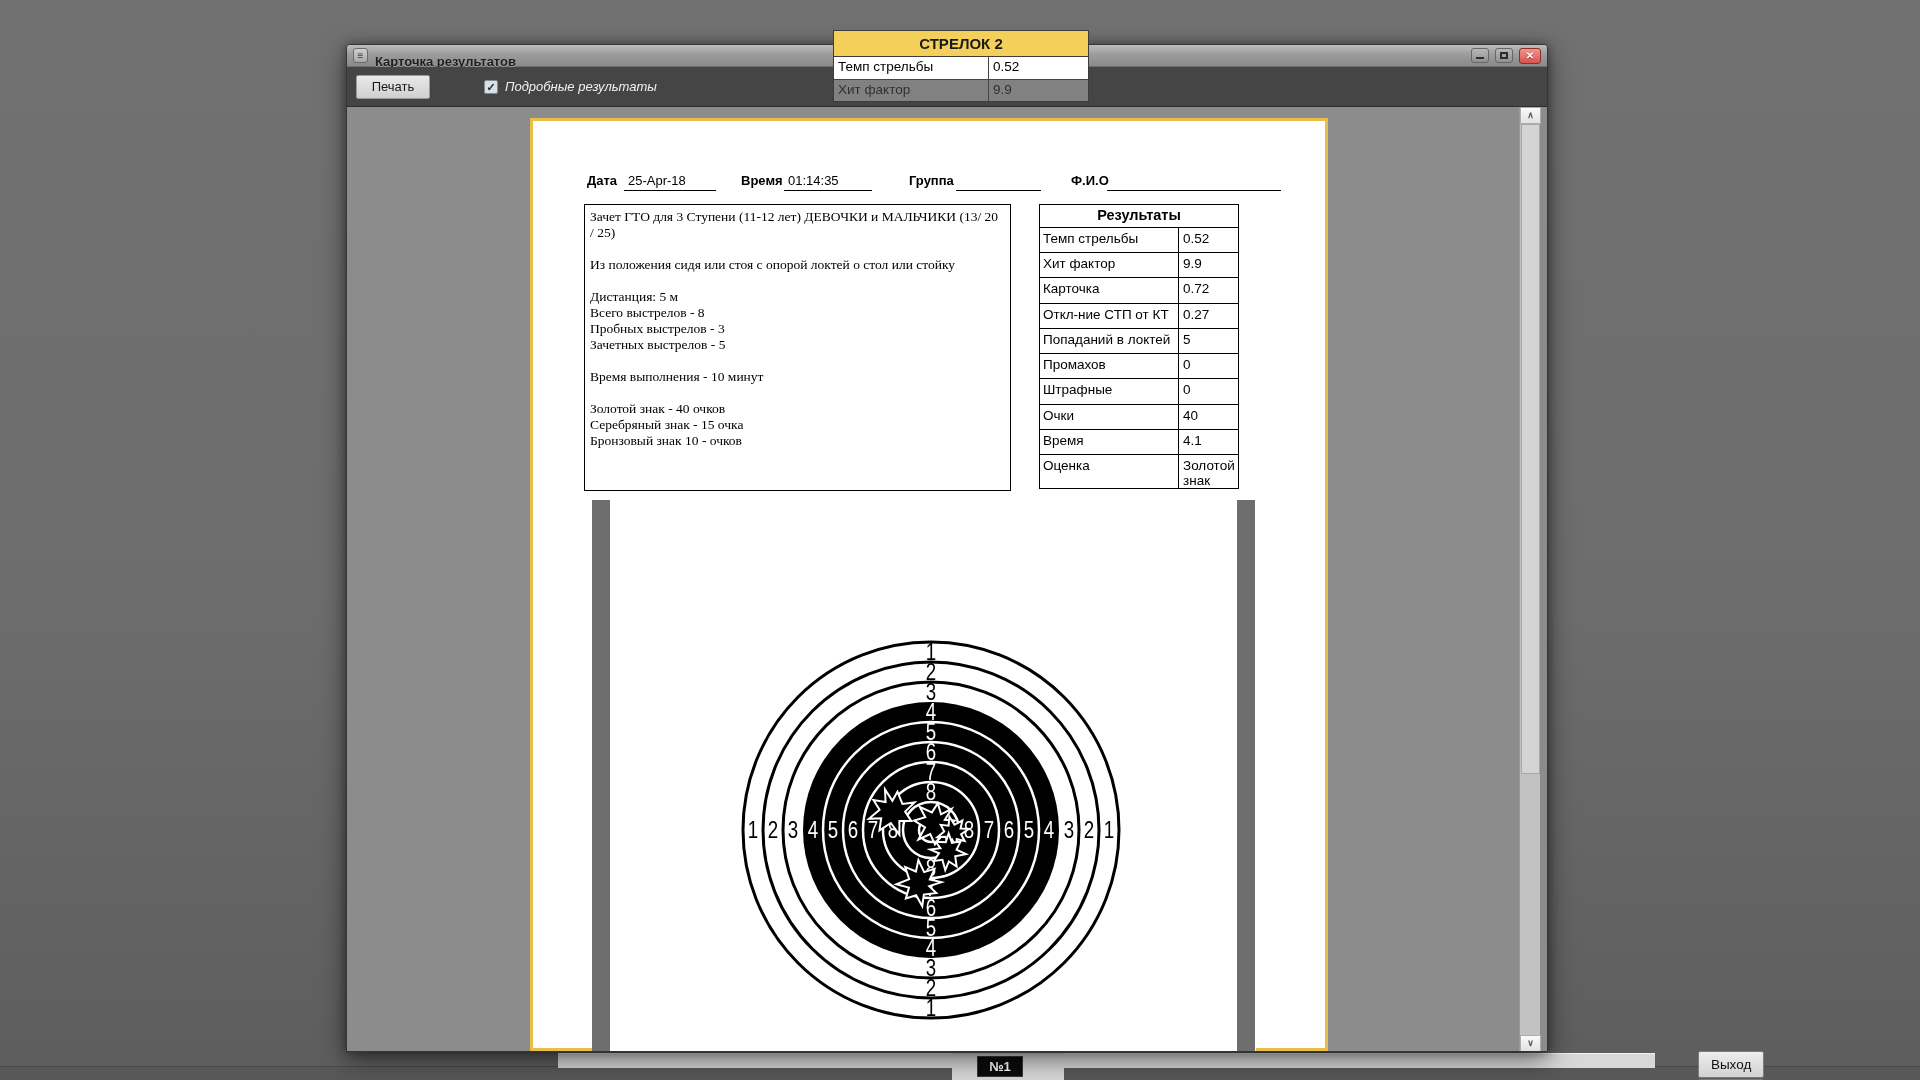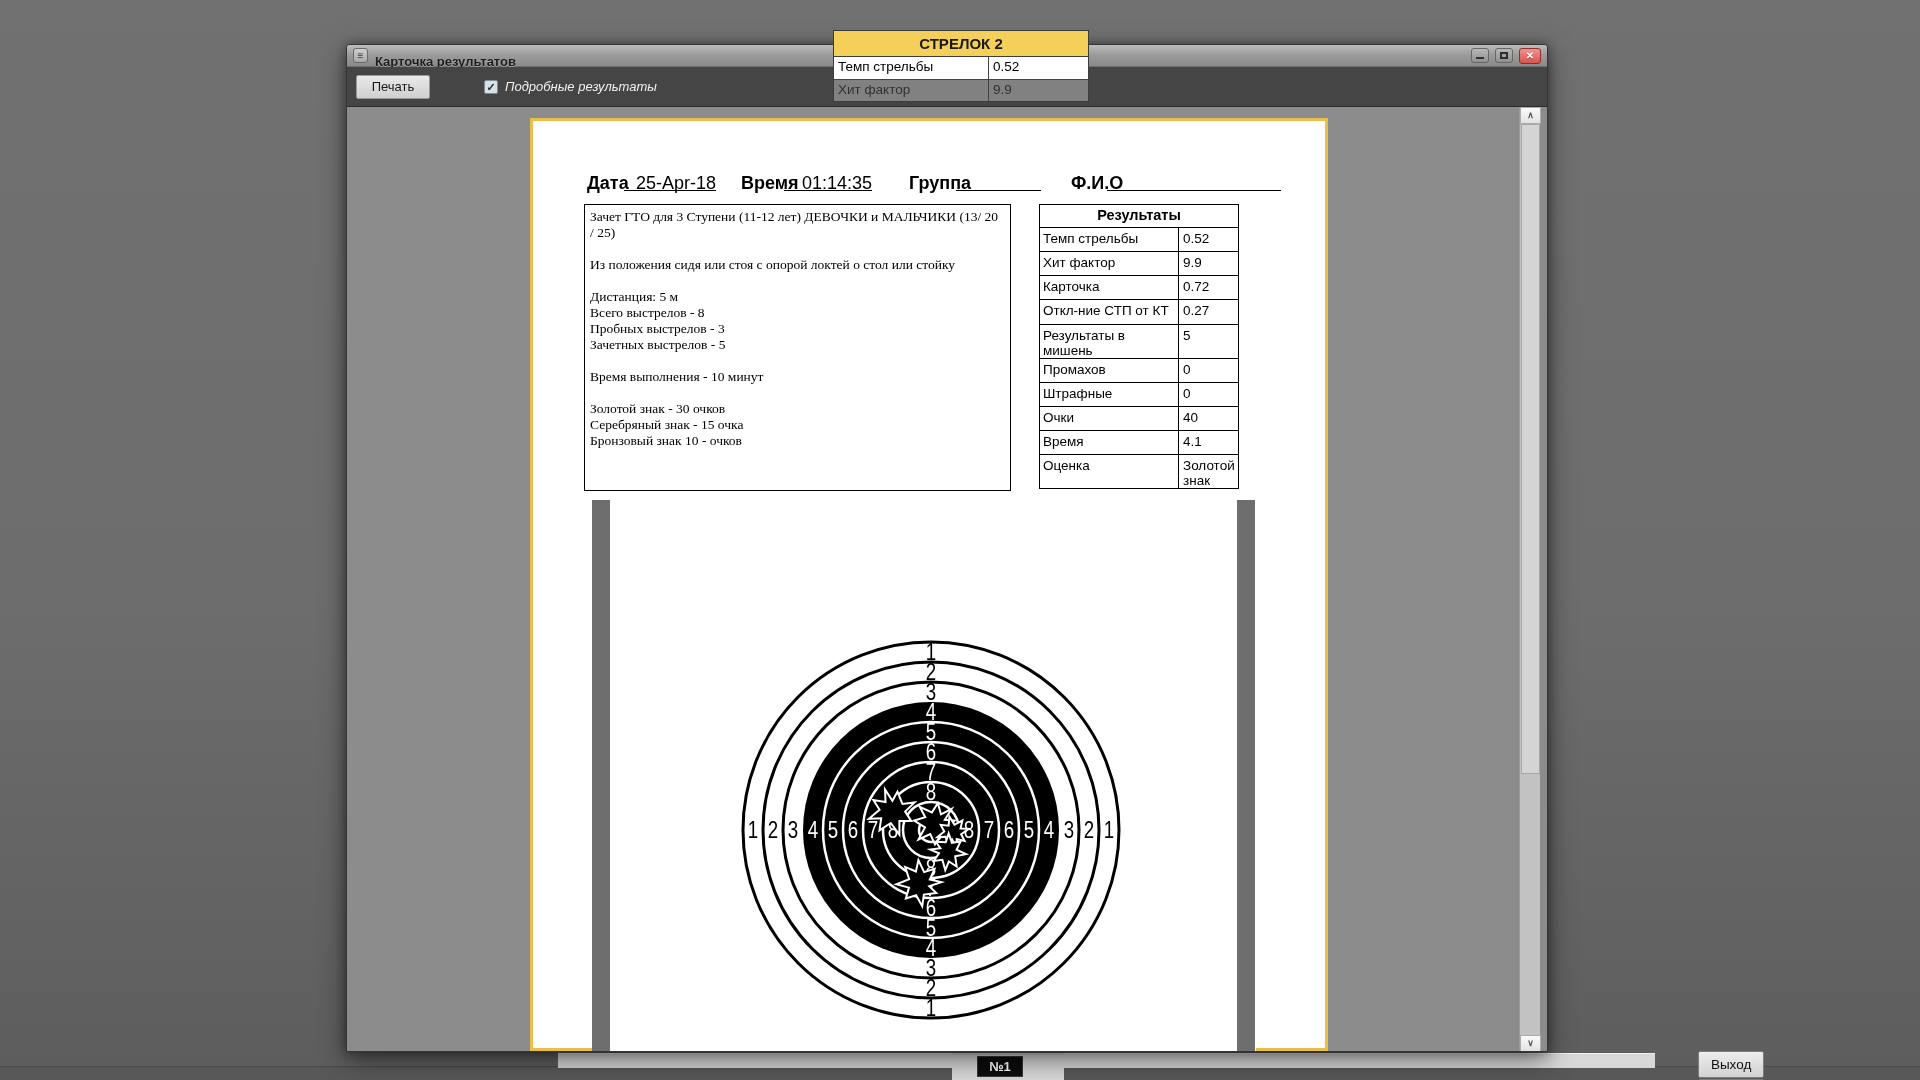--- a/index.html
+++ b/index.html
@@ -72,21 +72,21 @@
     border:1px solid #adadad; color:#555; font-size:9px; font-weight:bold; text-align:center; line-height:15px;
   }
   .sb-up { top:0; } .sb-down { bottom:0; }
   .sb-thumb { position:absolute; left:1px; top:17px; width:19px; height:650px; background:#d4d4d4; border:1px solid #a8a8a8; }
 
   
   .pagedoc {
     position:absolute; left:183px; top:11px; width:798px; height:933px;
     background:#fff; border:3px solid #e9be4b; color:#000;
   }
-  .doc-header { position:absolute; left:0; top:48px; width:100%; height:28px; font-size:18px;text-align:right; }
+  .doc-header { position:absolute; left:0; top:48px; width:100%; height:28px; font-size:13px; }
   .doc-header .lbl { position:absolute; top:4px; font-weight:bold; }
   .doc-header .val { position:absolute; top:4px; border-bottom:1px solid #000; height:18px; padding-left:4px; }
 
   .descbox { position:absolute; left:51px; top:83px; width:427px; height:287px; border:1px solid #000; }
   .boxhead { height:22px; line-height:21px; text-align:center; font-weight:bold; font-size:14.5px; border-bottom:1px solid #000; }
   .descbody { padding:4px 5px; font-size:13.5px; }
   .desc-line { min-height:16px; line-height:16px;font-family:Liberation Serif, serif; }
 
   .resbox { position:absolute; left:506px; top:83px; width:200px; height:285px; border:1px solid #000; display:flex; flex-direction:column; }
   .res-rows { flex:1; display:flex; flex-direction:column; }
@@ -169,21 +169,21 @@
               <div class="desc-line"></div>
               <div class="desc-line">Из положения сидя или стоя с опорой локтей о стол или стойку</div>
               <div class="desc-line"></div>
               <div class="desc-line">Дистанция: 5 м</div>
               <div class="desc-line">Всего выстрелов - 8</div>
               <div class="desc-line">Пробных выстрелов - 3</div>
               <div class="desc-line">Зачетных выстрелов - 5</div>
               <div class="desc-line"></div>
               <div class="desc-line">Время выполнения - 10 минут</div>
               <div class="desc-line"></div>
-              <div class="desc-line">Золотой знак - 30 очков</div>
+              <div class="desc-line">Золотой знак - 40 очков</div>
               <div class="desc-line">Серебряный знак - 15 очка</div>
               <div class="desc-line">Бронзовый знак 10 - очков</div>
             </div>
         </div>
 
         <div class="resbox">
           <div class="boxhead" style="border-bottom:none">Результаты</div>
           <div class="res-rows" id="results-rows">
               <div class="res-row">
                 <div class="res-label">Темп стрельбы</div>
@@ -195,21 +195,21 @@
               </div>
               <div class="res-row">
                 <div class="res-label">Карточка</div>
                 <div class="res-value">0.72</div>
               </div>
               <div class="res-row">
                 <div class="res-label">Откл-ние СТП от КТ</div>
                 <div class="res-value">0.27</div>
               </div>
               <div class="res-row">
-                <div class="res-label">Результаты в мишень</div>
+                <div class="res-label">Попаданий в локтей</div>
                 <div class="res-value">5</div>
               </div>
               <div class="res-row">
                 <div class="res-label">Промахов</div>
                 <div class="res-value">0</div>
               </div>
               <div class="res-row">
                 <div class="res-label">Штрафные</div>
                 <div class="res-value">0</div>
               </div>

